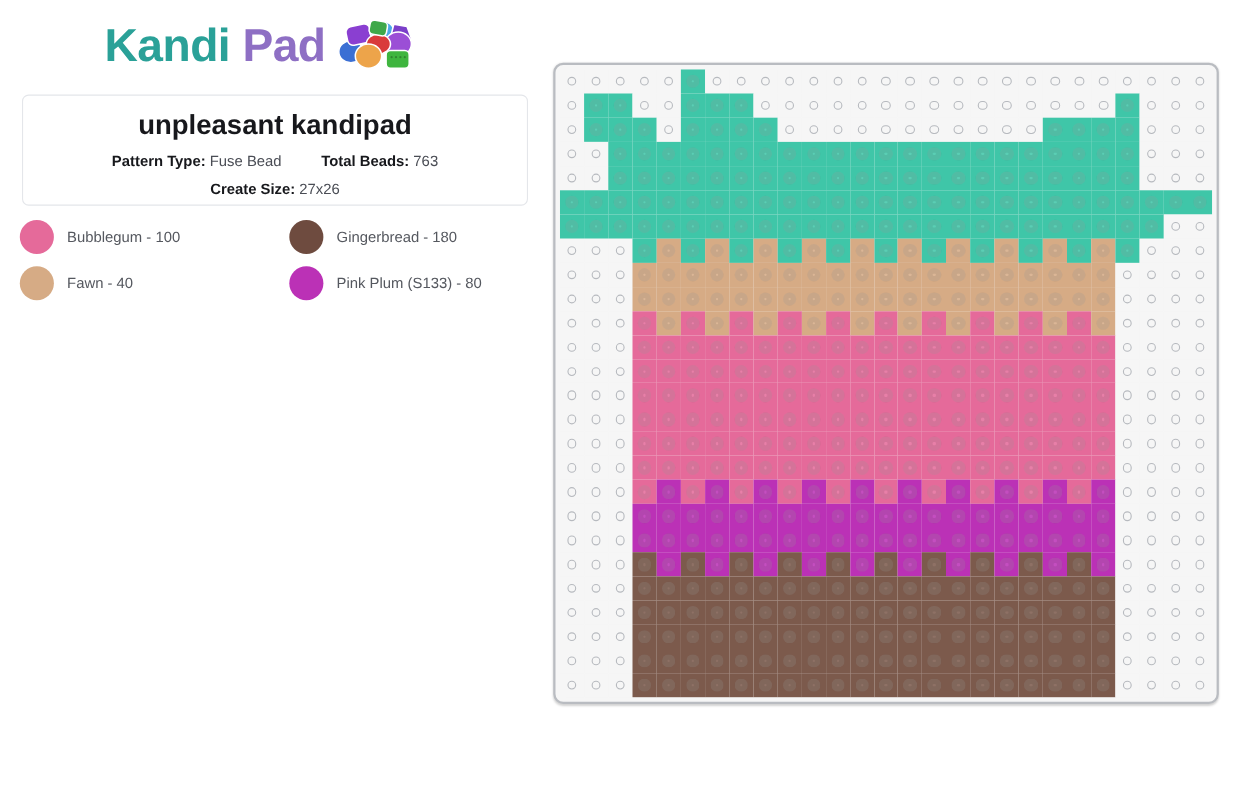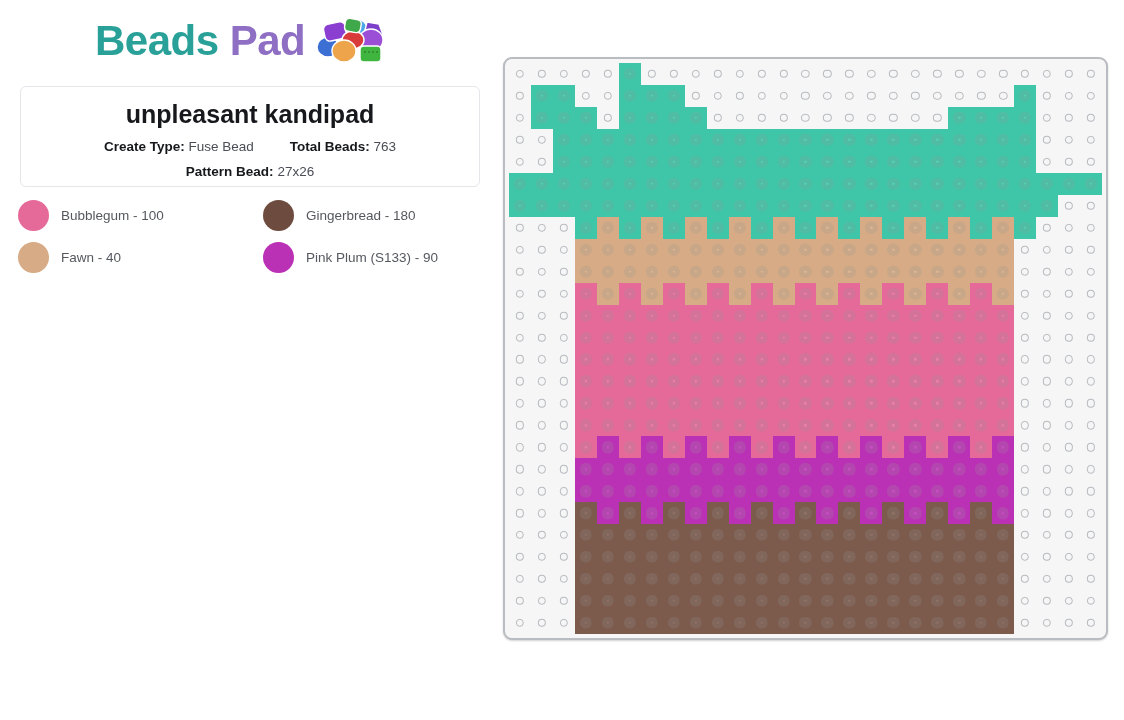--- a/index.html
+++ b/index.html
@@ -111,21 +111,21 @@
   }
 </style>
 </head>
 <body>
 
 <div class="page">
 
   <div class="left">
 
     <div class="logo-row">
-      <div class="logo-text"><span class="logo-kandi">Beads</span><span class="logo-pad">&nbsp;</span><span class="logo-pad">Pad</span></div>
+      <div class="logo-text"><span class="logo-kandi">Kandi</span><span class="logo-pad">&nbsp;</span><span class="logo-pad">Pad</span></div>
       <svg class="beads-icon" viewBox="0 0 76 46">
         <g stroke="#ffffff" stroke-width="1.4">
           <ellipse cx="13" cy="29" rx="11" ry="10" fill="#3b6fd4"></ellipse>
           <rect x="9" y="5" width="22" height="17" rx="5" transform="rotate(-12 20 13)" fill="#8a3fd1"></rect>
           <ellipse cx="41" cy="10" rx="11" ry="9" fill="#4ca8e8"></ellipse>
           <path d="M52 4 l12 2 4 11 -9 8 -11 -5 z" fill="#7b3fc9"></path>
           <ellipse cx="56" cy="22" rx="12" ry="11" fill="#9b4fd6"></ellipse>
           <ellipse cx="38" cy="22" rx="11" ry="9" fill="#d93b3b"></ellipse>
           <ellipse cx="29" cy="33" rx="12" ry="11" fill="#edA44a"></ellipse>
           <rect x="45" y="28" width="21" height="16" rx="4" fill="#3fb53f"></rect>
@@ -136,44 +136,44 @@
             <circle cx="54" cy="34" r="1"></circle>
           <circle cx="58" cy="34" r="1"></circle>
             <circle cx="62" cy="34" r="1"></circle>
         </g>
       </svg>
     </div>
 
     <div class="info-card">
       <div class="pattern-title">unpleasant kandipad</div>
       <div class="meta-row">
-        <span class="meta-item"><b>Create Type:</b> <span class="meta-val">Fuse Bead</span></span>
+        <span class="meta-item"><b>Pattern Type:</b> <span class="meta-val">Fuse Bead</span></span>
         <span class="meta-item"><b>Total Beads:</b> <span class="meta-val">763</span></span>
       </div>
       <div class="meta-row single">
-        <span class="meta-item"><b>Pattern Bead:</b> <span class="meta-val">27x26</span></span>
+        <span class="meta-item"><b>Create Size:</b> <span class="meta-val">27x26</span></span>
       </div>
     </div>
 
     <div class="legend" id="legend">
         <div class="legend-item">
           <div class="swatch" style="background: rgb(229, 106, 154);"></div>
           <div class="legend-label">Bubblegum - 100</div>
         </div>
         <div class="legend-item">
           <div class="swatch" style="background: rgb(110, 75, 63);"></div>
           <div class="legend-label">Gingerbread - 180</div>
         </div>
         <div class="legend-item">
           <div class="swatch" style="background: rgb(214, 171, 133);"></div>
           <div class="legend-label">Fawn - 40</div>
         </div>
         <div class="legend-item">
           <div class="swatch" style="background: rgb(187, 49, 182);"></div>
-          <div class="legend-label">Pink Plum (S133) - 90</div>
+          <div class="legend-label">Pink Plum (S133) - 80</div>
         </div>
       </div>
   </div>
 
   <div class="board">
     <div class="grid" id="grid">
         <div class="cell empty">
           <div class="ring"></div>
         </div>
         <div class="cell empty">

